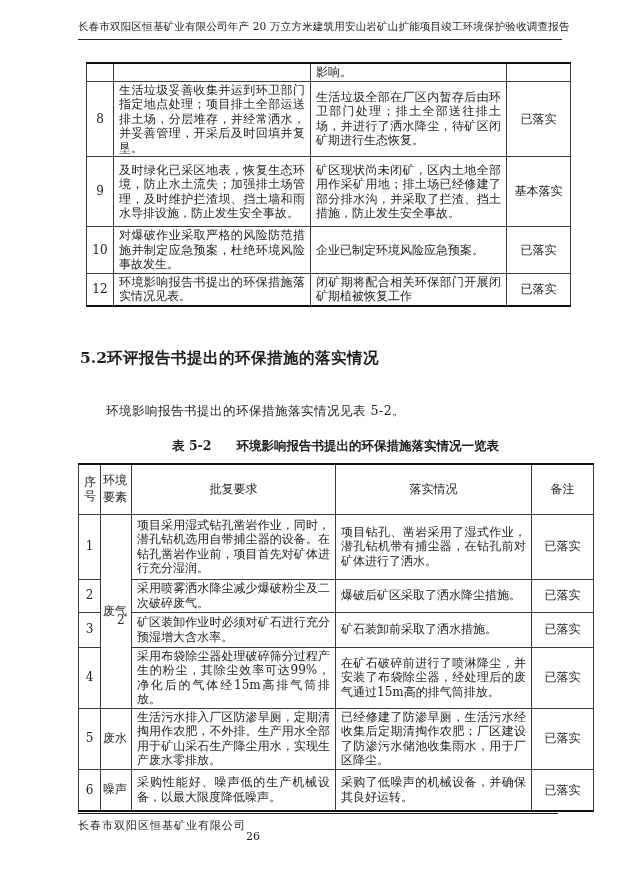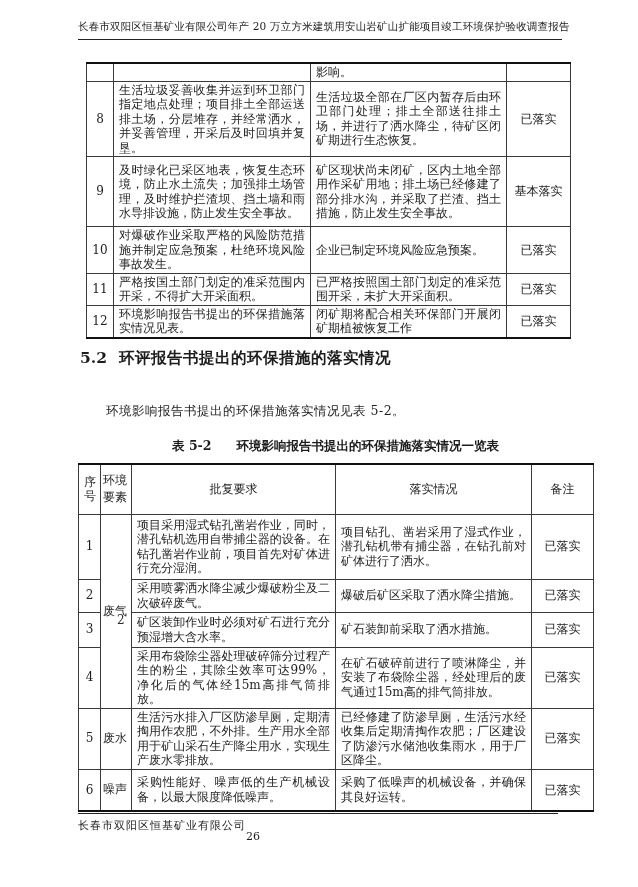--- a/index.html
+++ b/index.html
@@ -31,21 +31,21 @@
   .t1{position:absolute;left:86px;top:62px;width:484px;}
   .t1 col.c-no{width:27px;}
   .t1 col.c-req{width:197px;}
   .t1 col.c-impl{width:196px;}
   .t1 col.c-rem{width:64px;}
   
   .section-heading{
     position:absolute;left:80px;top:348px;width:520px;
     font-size:15.5px;font-weight:bold;letter-spacing:.5px;
   }
-  .section-heading .sec-no{margin-right:12px;letter-spacing:0;}
+  .section-heading .sec-no{margin-right:0;letter-spacing:0;}
   .body-para{
     position:absolute;left:106px;top:390px;width:456px;
     font-size:12.5px;letter-spacing:.5px;
   }
   
   .table-caption{
     position:absolute;left:78px;top:438px;width:515px;
     text-align:center;font-size:12.5px;font-weight:bold;
   }
   .table-caption .cap-label{margin-right:25px;}
@@ -107,26 +107,20 @@
     <tr style="height:70px">
       <td class="ctr">9</td>
       <td class="txt">及时绿化已采区地表，恢复生态环境，防止水土流失；加强排土场管理，及时维护拦渣坝、挡土墙和雨水导排设施，防止发生安全事故。</td>
       <td class="txt">矿区现状尚未闭矿，区内土地全部用作采矿用地；排土场已经修建了部分排水沟，并采取了拦渣、挡土措施，防止发生安全事故。</td>
       <td class="ctr">基本落实</td>
     </tr>
     <tr style="height:46px">
       <td class="ctr">10</td>
       <td class="txt">对爆破作业采取严格的风险防范措施并制定应急预案，杜绝环境风险事故发生。</td>
       <td class="txt">企业已制定环境风险应急预案。</td>
-      <td class="ctr">已落实</td>
-    </tr>
-    <tr style="height:32px">
-      <td class="ctr">11</td>
-      <td class="txt">严格按国土部门划定的准采范围内开采，不得扩大开采面积。</td>
-      <td class="txt">已严格按照国土部门划定的准采范围开采，未扩大开采面积。</td>
       <td class="ctr">已落实</td>
     </tr>
     <tr style="height:32px">
       <td class="ctr t-outer-bottom">12</td>
       <td class="txt t-outer-bottom">环境影响报告书提出的环保措施落实情况见表。</td>
       <td class="txt t-outer-bottom">闭矿期将配合相关环保部门开展闭矿期植被恢复工作</td>
       <td class="ctr t-outer-bottom">已落实</td>
     </tr>
   </tbody>
     </table>

